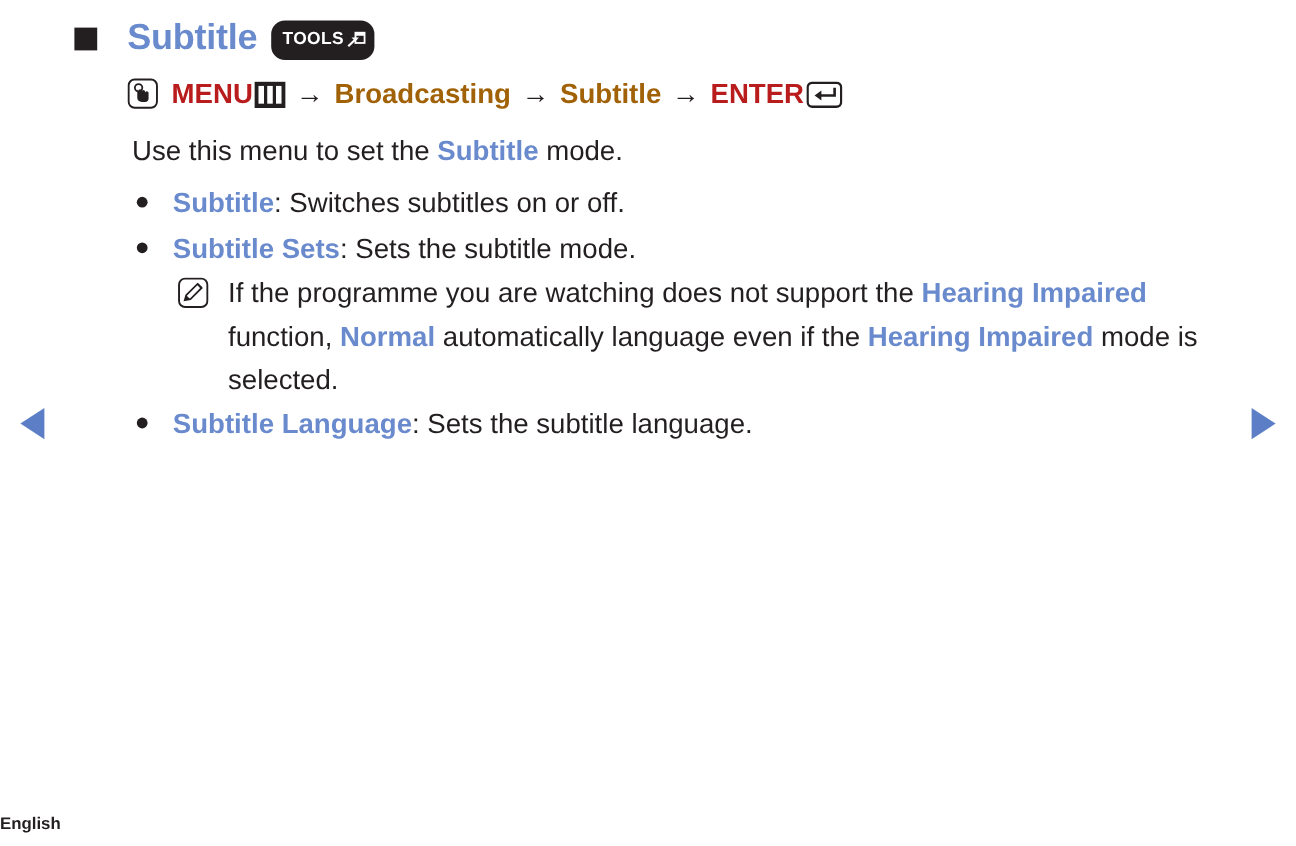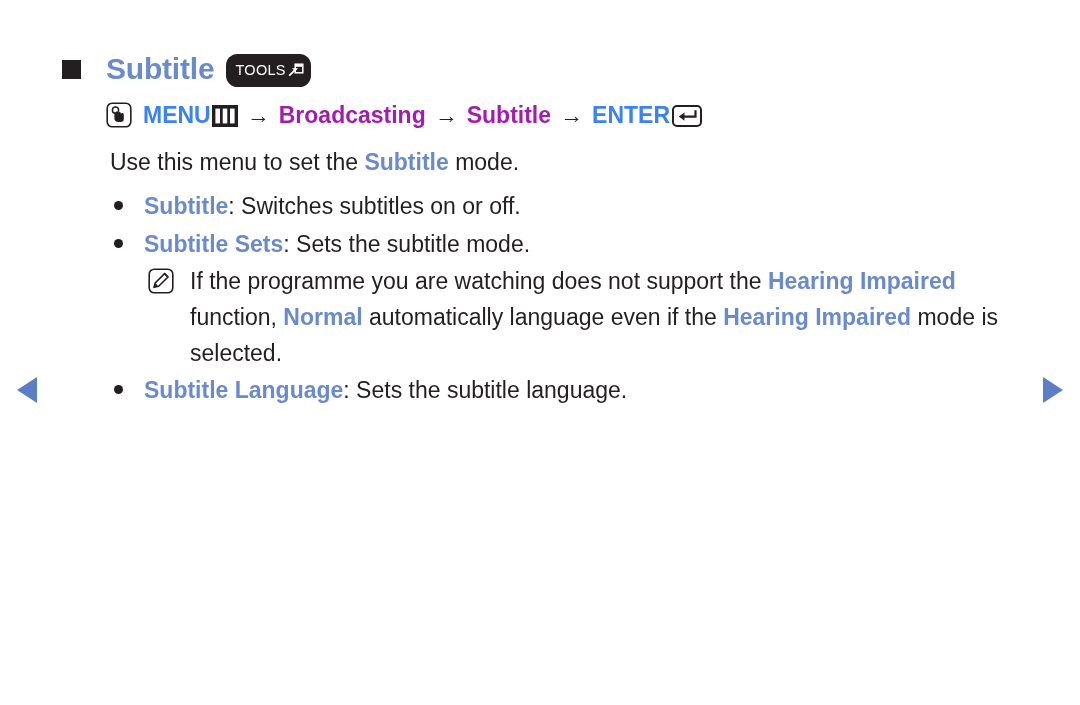--- a/index.html
+++ b/index.html
@@ -13,21 +13,20 @@
     font-family: "Liberation Sans", sans-serif;
     color: #231f20;
     position: relative;
     overflow: hidden;
   }
 
   
   .page {
     position: absolute;
     inset: 0;
-    margin-top: 37px;
   }
 
   
   .heading-row {
     position: absolute;
     left: 62px;
     top: 14px;
     display: flex;
     align-items: center;
     height: 36px;
@@ -50,21 +49,21 @@
   .tools-badge {
     margin-left: 12px;
     height: 33px;
     background: #231f20;
     border-radius: 11.5px;
     color: #ffffff;
     display: inline-flex;
     align-items: center;
     padding: 0 7px 0 9px;
     font-size: 14.5px;
-    font-weight: normal;
+    font-weight: bold;
     letter-spacing: 0.3px;
     position: relative;
     top: 1px;
   }
   .tools-badge .tools-ico {
     margin-left: 2px;
     display: inline-flex;
     align-items: center;
   }
 
@@ -78,25 +77,25 @@
     font-size: 23px;
     font-weight: bold;
     height: 34px;
   }
   .path-row .oo-ico {
     margin-right: 11px;
     display: inline-flex;
     align-items: center;
   }
   .path-word {
-    color: #3b82f6;
+    color: #b91c1c;
     white-space: pre;
   }
   .path-word.blue {
-    color: #a21caf;
+    color: #a16207;
   }
   .path-arrow {
     color: #231f20;
     margin: 0 9px;
     font-weight: normal;
     font-size: 23px;
   }
   .menu-glyph {
     display: inline-flex;
     align-items: center;

